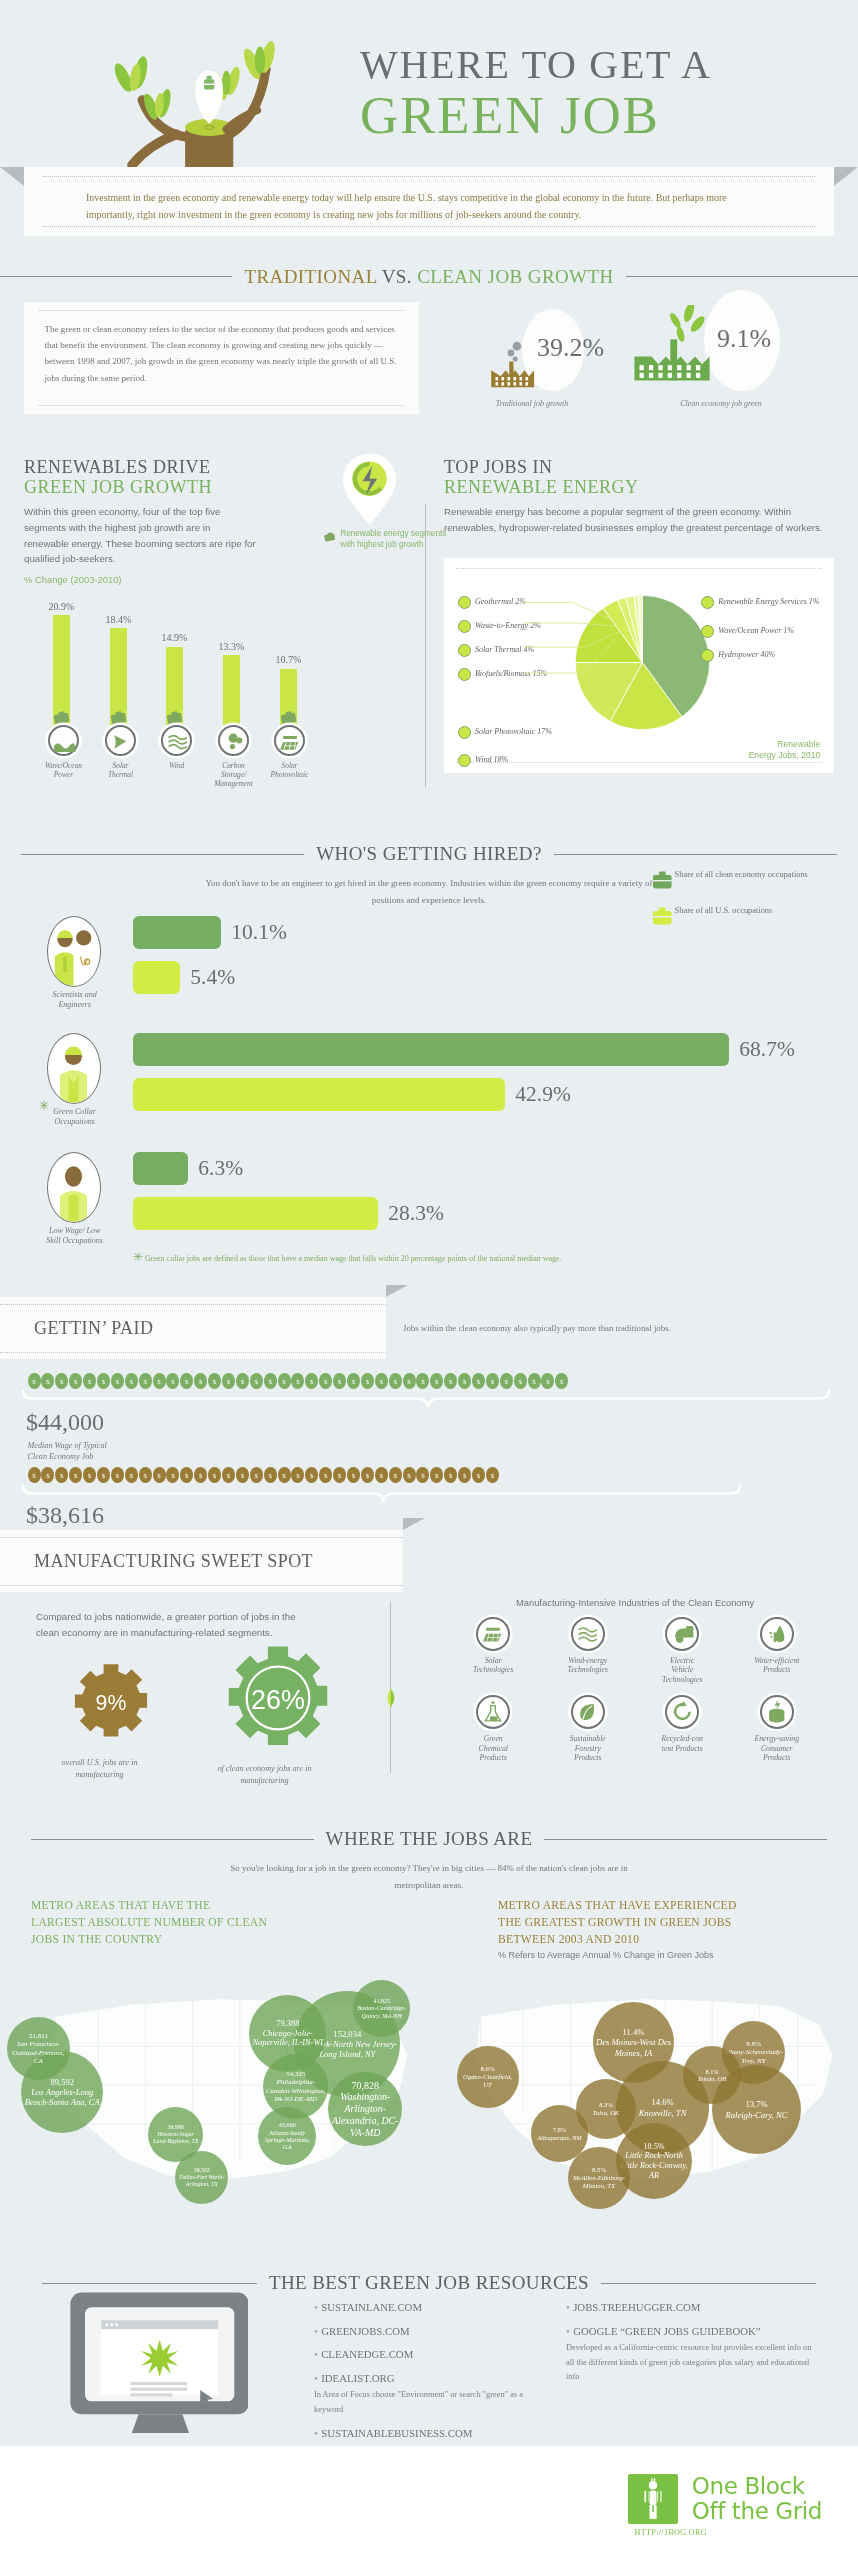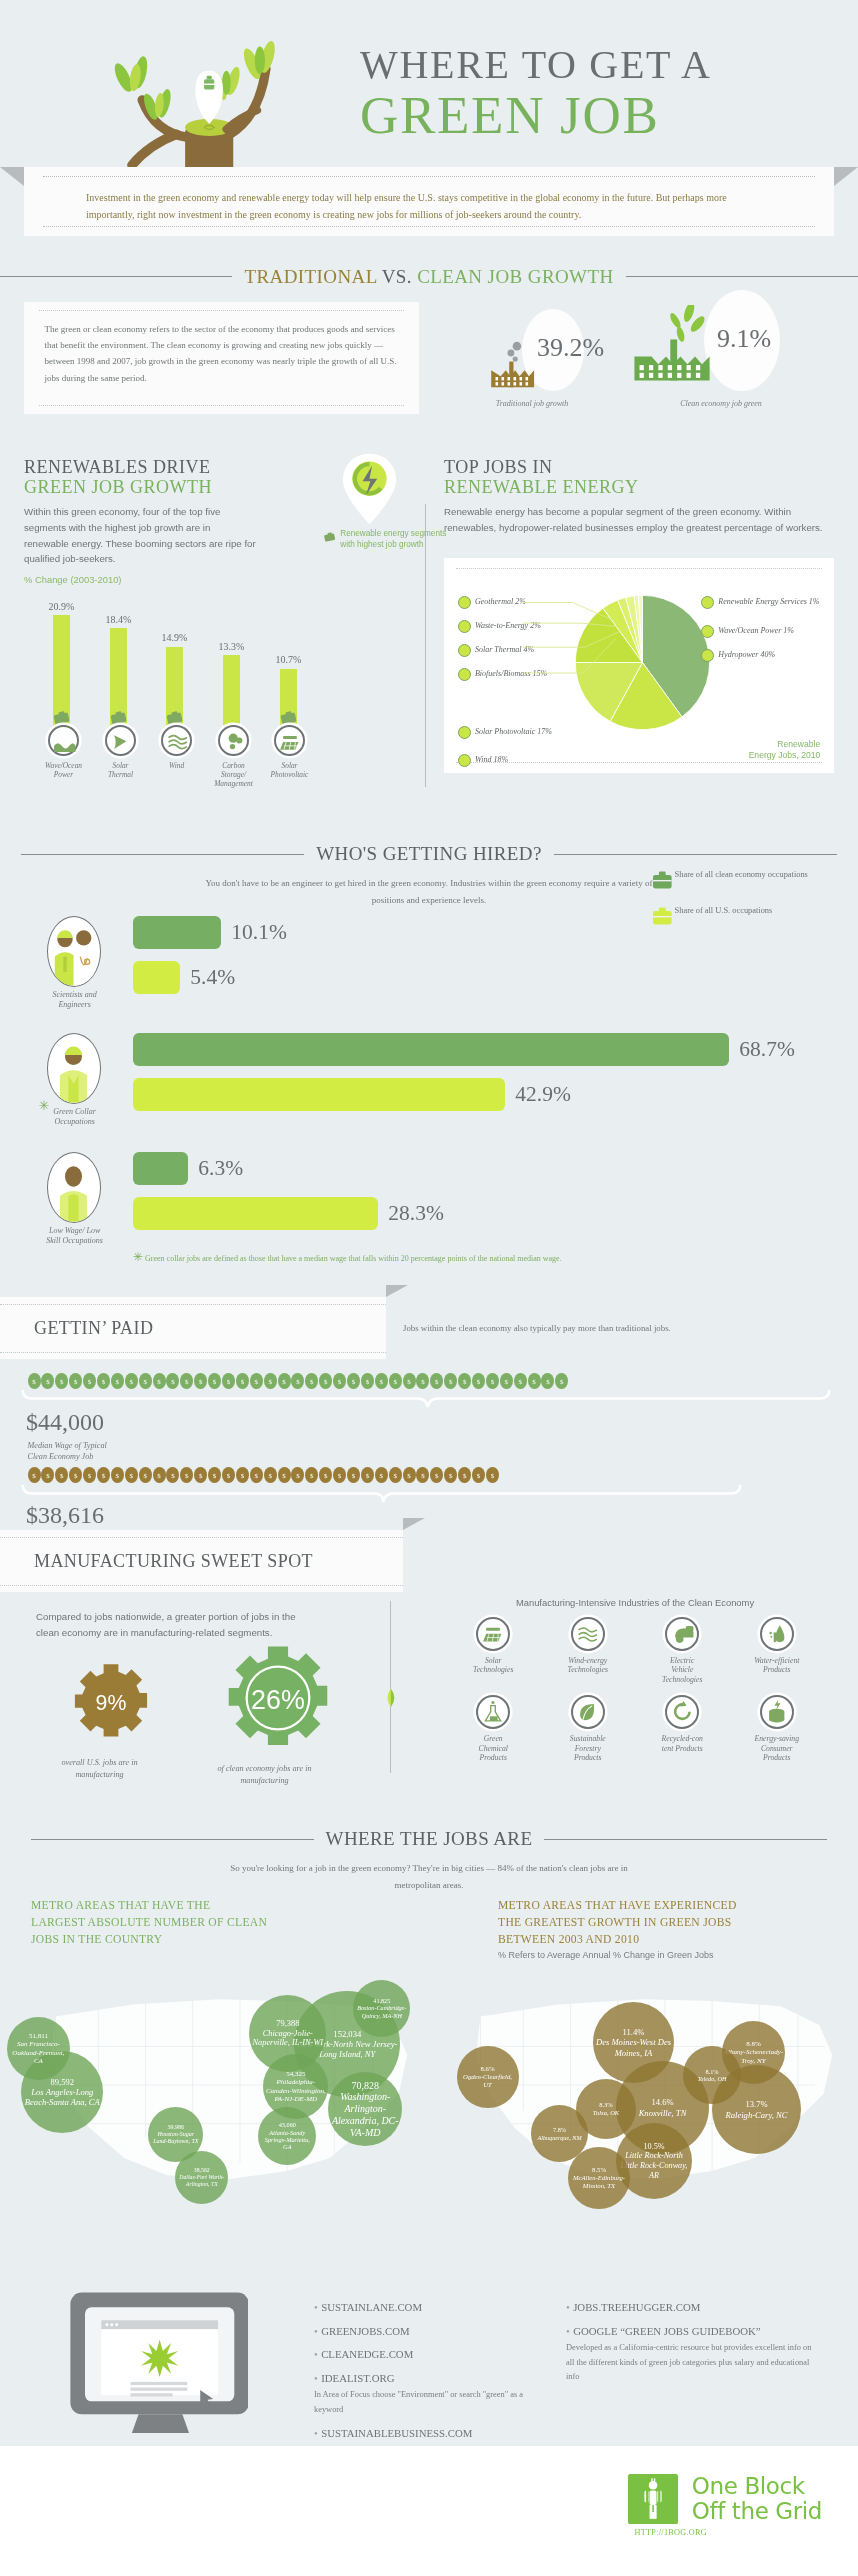--- a/index.html
+++ b/index.html
@@ -892,20 +892,25 @@
           </div>
           <div class="bubble" style="left: 102px; top: 140px; width: 57px; height: 57px; background: rgba(142, 118, 50, 0.8); font-size: 6.2px; line-height: 1.18; padding: 1.7px;">
             <b>7.8%</b>
             <span class="nm">Albuquerque, NM</span>
           </div>
         </div>
     </div>
   </div>
 
   <div class="s-res">
+    <div class="sec-head" style="margin-top:24px">
+      <div class="rule" style="width:215px"></div>
+      <h2>THE BEST GREEN JOB RESOURCES</h2>
+      <div class="rule" style="width:215px"></div>
+    </div>
 
     <svg class="monitor" viewBox="0 0 215 175">
       <rect x="2" y="2" width="220" height="150" rx="14" fill="#7d8184"></rect>
       <rect x="20" y="20" width="184" height="116" rx="8" fill="#f2f4f5"></rect>
       <rect x="40" y="36" width="144" height="92" fill="#fff"></rect>
       <rect x="40" y="36" width="144" height="11" fill="#cfd3d5"></rect>
       <circle cx="47" cy="41.5" r="1.8" fill="#fff"></circle>
         <circle cx="53" cy="41.5" r="1.8" fill="#fff"></circle>
         <circle cx="59" cy="41.5" r="1.8" fill="#fff"></circle>
       <g fill="#9acd32">

